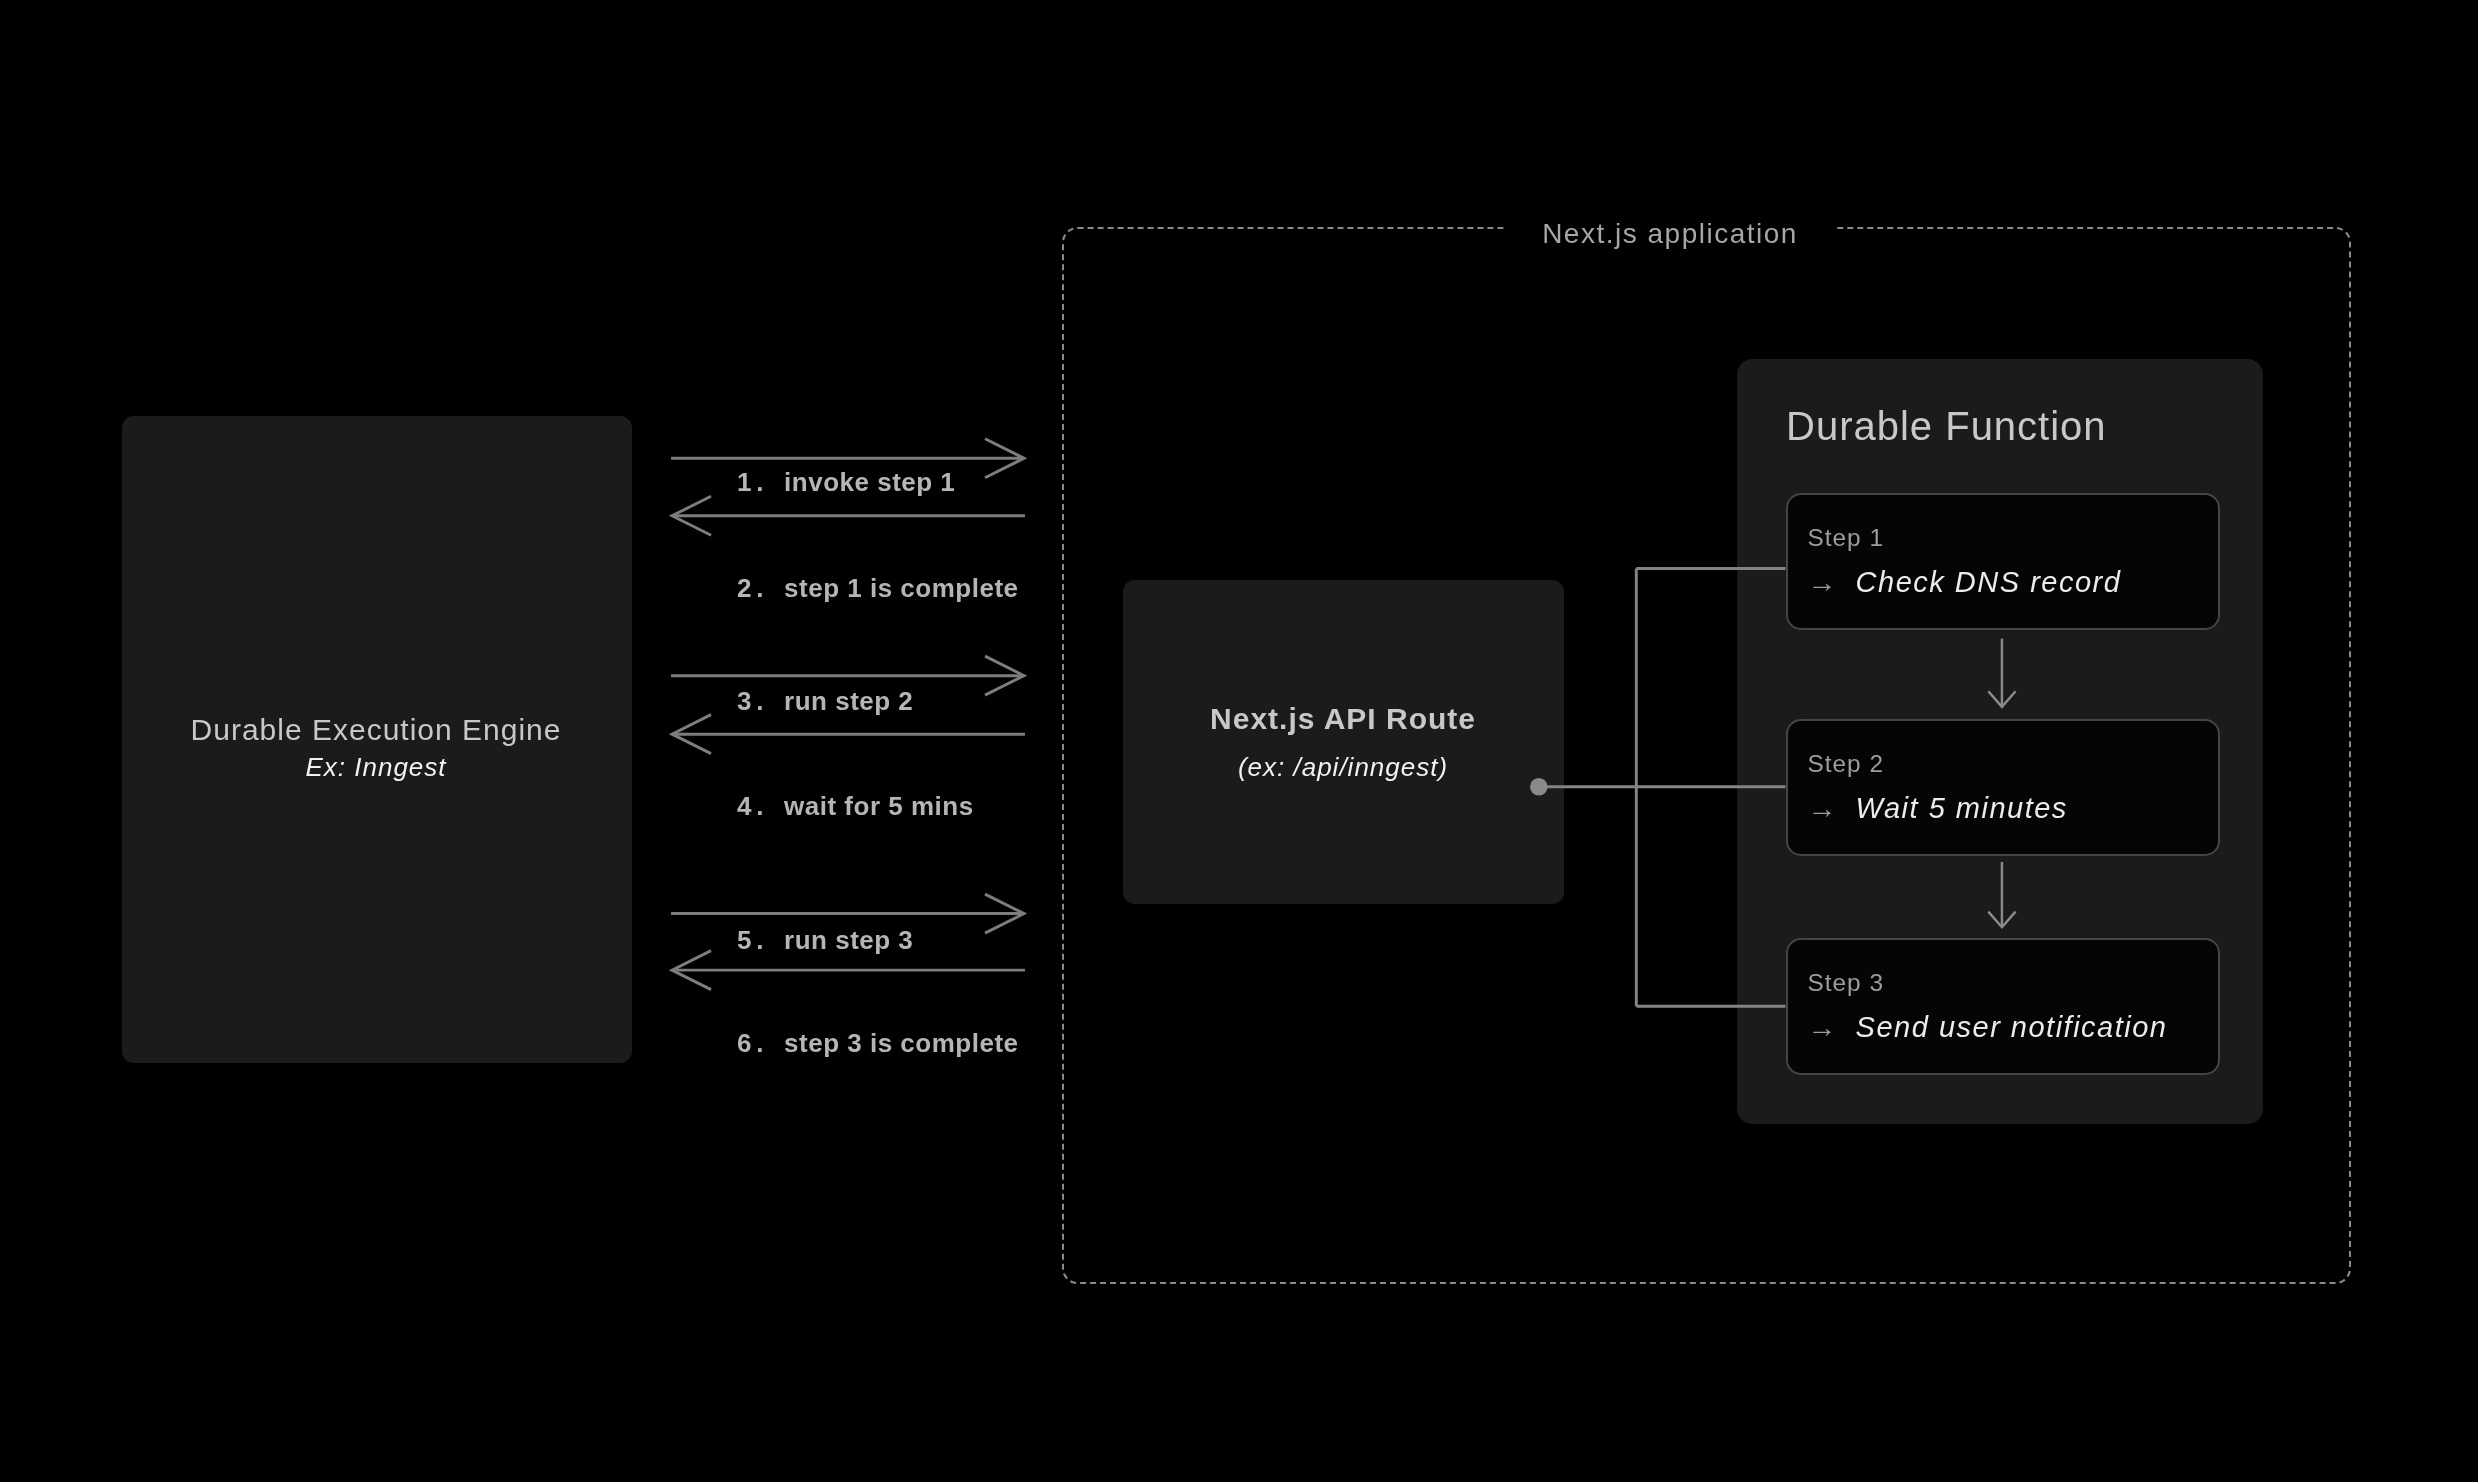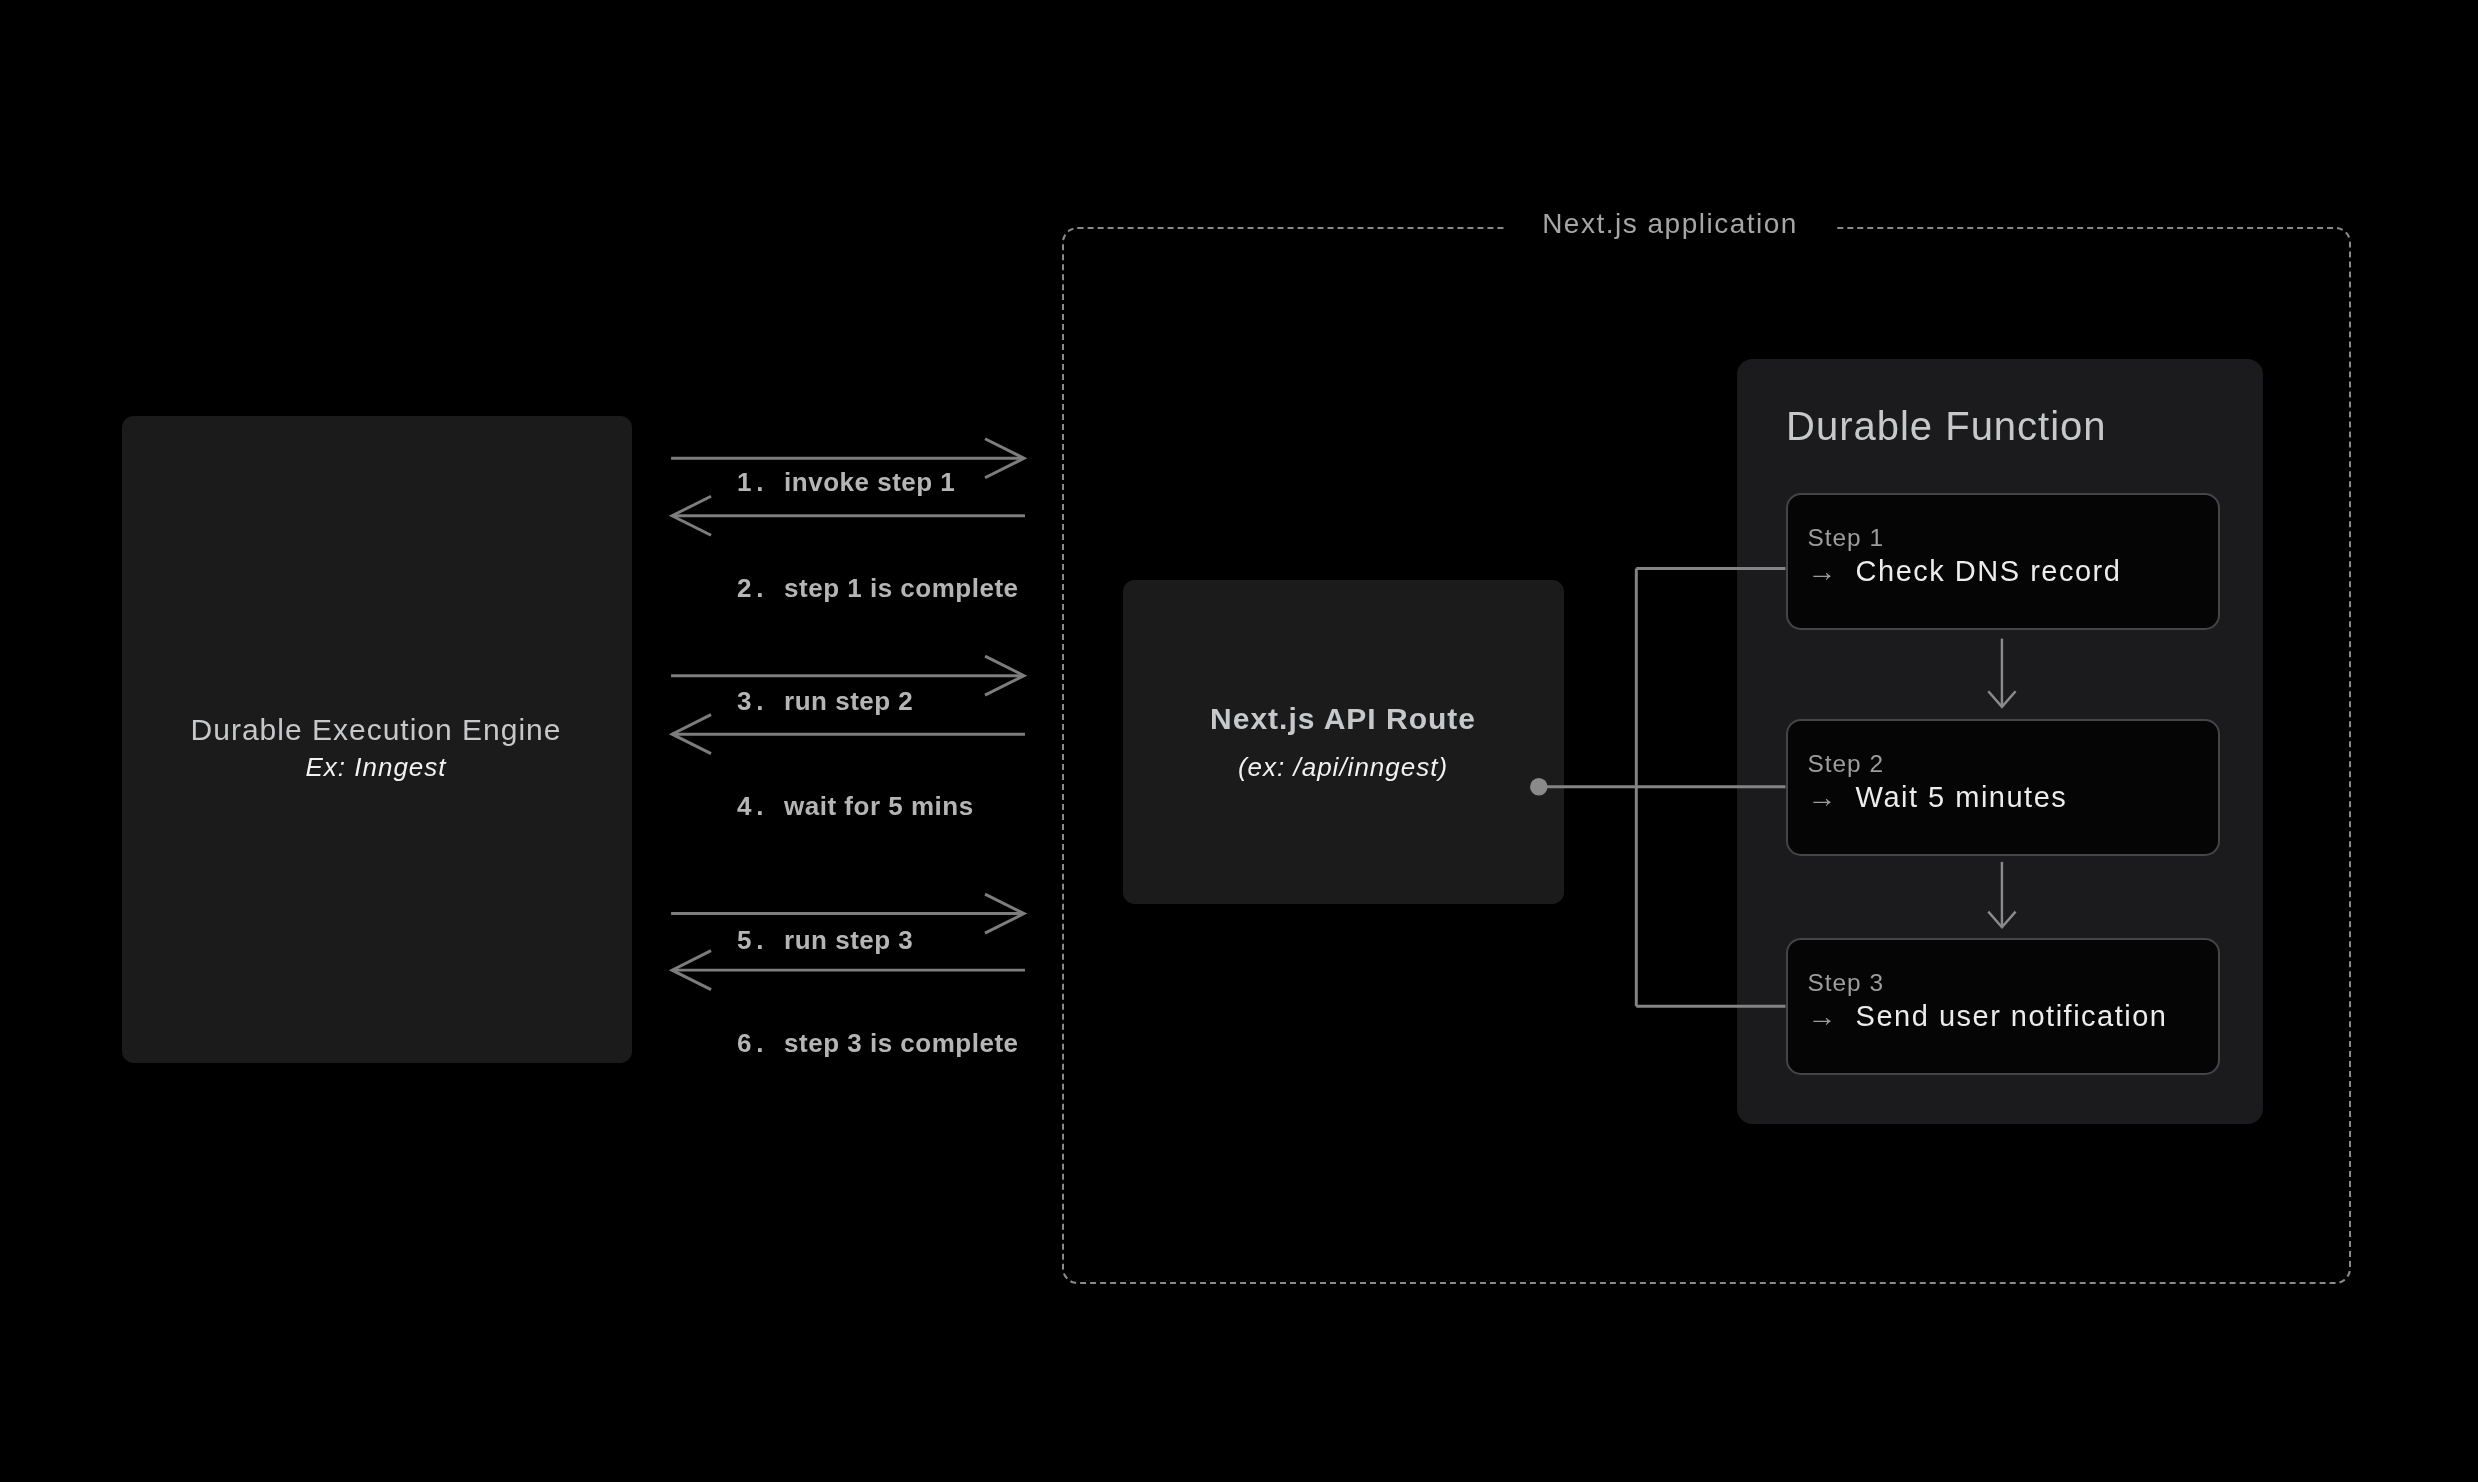--- a/index.html
+++ b/index.html
@@ -25,42 +25,43 @@
     color:#f2f2f2;font-size:26px;font-style:italic;font-weight:500;
     letter-spacing:1px;white-space:nowrap;
   }
 
   
   .app-boundary{
     position:absolute;left:1062px;top:227px;width:1289px;height:1057px;
     border:2px dashed #8a8a8a;border-radius:15.6px;box-sizing:border-box;
   }
   .app-label{
-    position:absolute;left:1670px;top:224px;transform:translate(-50%,-50%);
+    position:absolute;left:1670px;top:234px;transform:translate(-50%,-50%);
     background:#000;padding:0 37px;color:#a6a6a6;font-size:28px;
     letter-spacing:1.5px;white-space:nowrap;
   }
 
   
   .df-title{
     position:absolute;left:1786px;top:426px;transform:translate(0,-50%);
     color:#c7c8c9;font-size:40px;letter-spacing:1px;white-space:nowrap;
   }
   .step-card{
     position:absolute;left:1786px;width:434px;height:137px;box-sizing:border-box;
     background:#050505;border:2px solid #454547;border-radius:15px;
     padding:27px 19.5px 0 19.5px;
   }
   .step-card.s1{top:493px;}
   .step-card.s2{top:719px;}
   .step-card.s3{top:938px;}
   .step-label{color:#9d9d9d;font-size:24.4px;letter-spacing:1px;line-height:31px;}
   .step-action{
-    color:#ececec;font-size:29px;letter-spacing:1.5px;line-height:37px;margin-top:0;
+    color:#ececec;font-size:29px;letter-spacing:1.5px;line-height:37px;margin-top:11px;
     white-space:nowrap;
+    font-style:italic;
   }
   .step-arrow-glyph{color:#9d9d9d;margin-right:17.6px;font-size:29px;}
 
   
   .msg-label{
     position:absolute;left:737px;transform:translate(0,-50%);
     color:#b5b5b5;font-size:26px;font-weight:700;letter-spacing:0.5px;white-space:nowrap;margin-top:45px;
   }
   .msg-label .num{letter-spacing:4.9px;margin-right:15.6px;}
 

